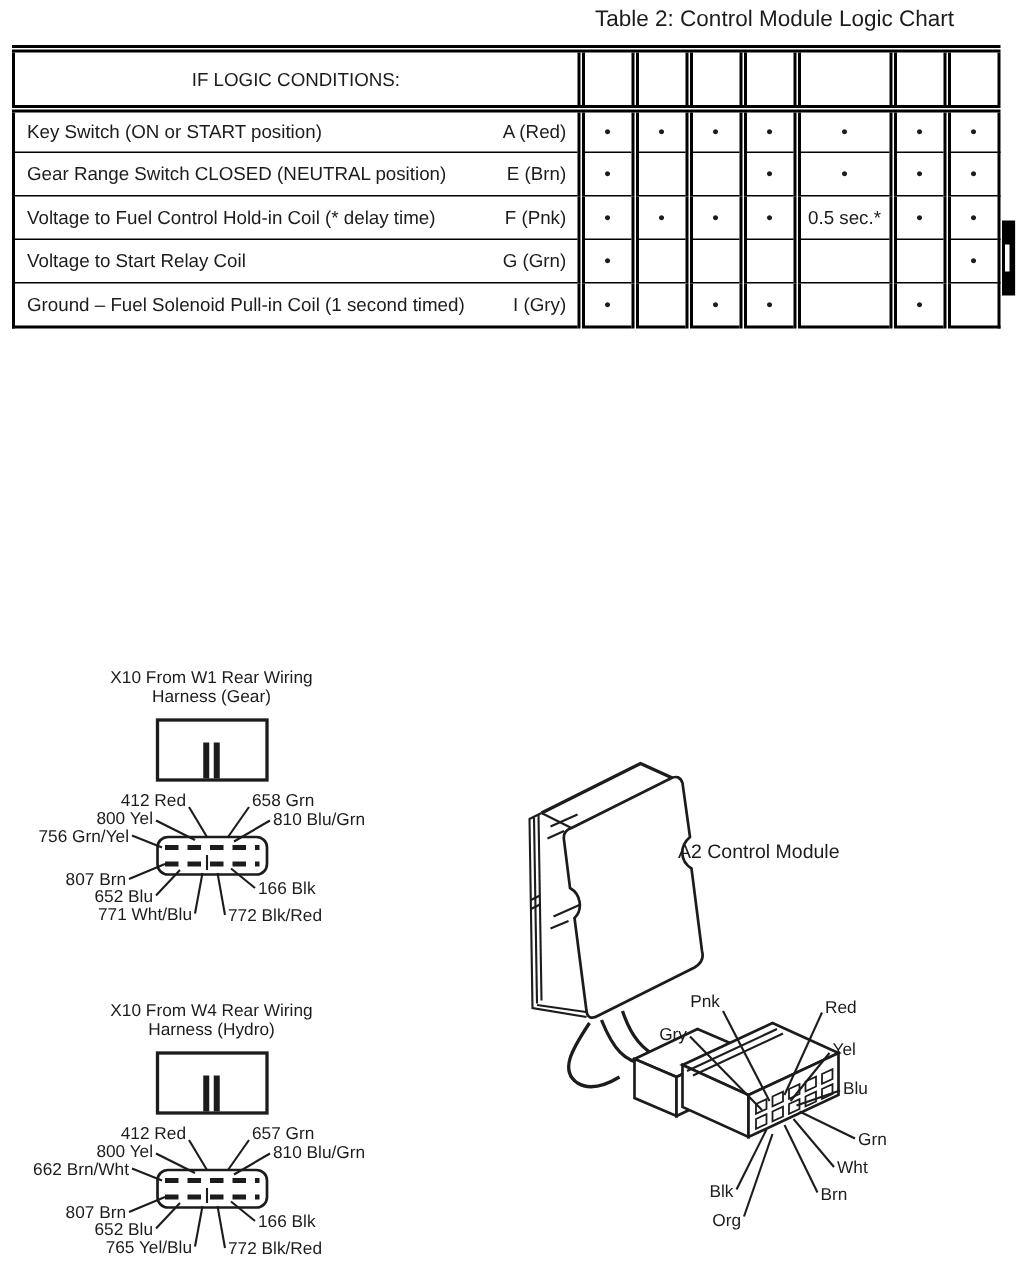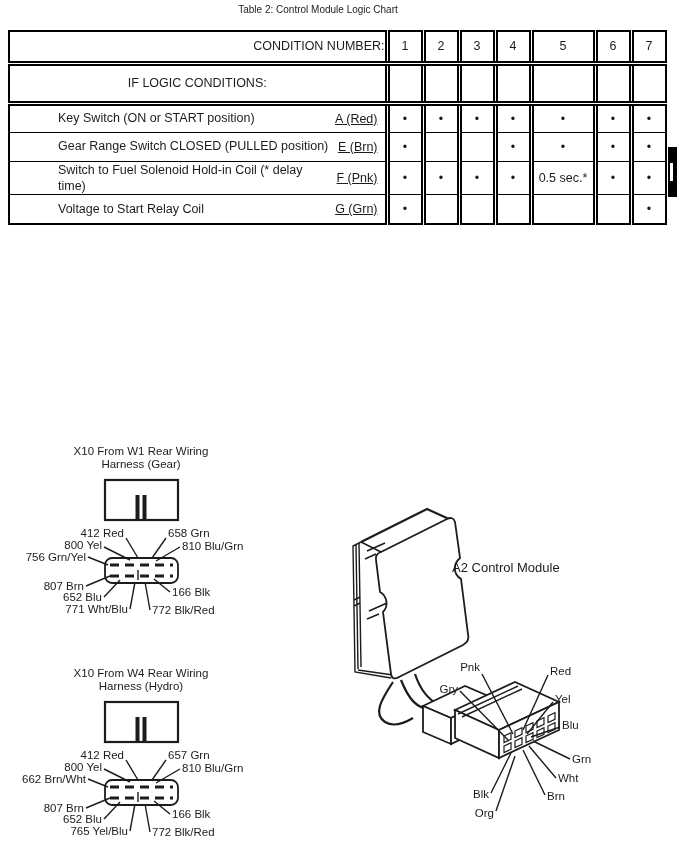--- a/index.html
+++ b/index.html
@@ -1,38 +1,38 @@
 <!DOCTYPE html>
 <html><head>
 <meta charset="utf-8">
 <style>
   html,body{margin:0;padding:0;background:#fff;}
   #page{position:relative;width:677px;height:845px;background:#fff;overflow:hidden;
         font-family:"Liberation Sans",sans-serif;color:#111;}
   
-  #doc-title{position:absolute;left:0;top:4px;width:636px;text-align:center;
-             font-size:10px;color:#1c1c1c;}
+  #doc-title{position:absolute;left:0;top:4px;width:636px;text-align:right;
+             font-size:15px;color:#1c1c1c;}
   
   #logic-table{position:absolute;left:8px;top:30px;border-collapse:collapse;
                table-layout:fixed;border:2.5px solid #000;}
   #logic-table td{border:1px solid #000;padding:0;font-size:12.5px;color:#1c1c1c;
                   overflow:hidden;}
   #logic-table td.num{border-left:5px double #000;text-align:center;width:31px;}
   #logic-table col.c1{width:33px}#logic-table col.c5{width:64px}
   #logic-table col.cdesc{width:378px}
   #logic-table tr.hdr{height:32px}
   #logic-table tr.hdr td{border-bottom:5px double #000;}
   #logic-table tr.sect{height:40px}
   #logic-table tr.sect td{border-top:5px double #000;border-bottom:5px double #000;}
   #logic-table tr.data{height:29px}
   #logic-table tr.tall{height:54px}
   td.desc .cellflex{display:flex;align-items:center;justify-content:space-between;
                     padding:0 7px 0 8px;}
-  td.desc .lbl{white-space:pre-line;line-height:1.3;text-align:left;margin-left:40px;}
-  td.desc .code{white-space:nowrap;padding-left:6px;text-decoration:underline;}
+  td.desc .lbl{white-space:pre-line;line-height:1.3;text-align:left;}
+  td.desc .code{white-space:nowrap;padding-left:6px;}
   td.desc.center{text-align:center;}
   td.desc.right{text-align:right;padding-right:10px;}
   .dotcell{font-size:13px;}
   .secval{font-size:12px;}
   
   #page-tab{position:absolute;left:668px;top:147px;width:9px;height:50px;background:#000;}
   #page-tab .notch{position:absolute;left:2px;top:16px;width:3px;height:18px;background:#fff;}
   
   svg{position:absolute;}
   svg text{font-family:"Liberation Sans",sans-serif;font-size:11.5px;fill:#1c1c1c;}
@@ -54,30 +54,20 @@
       <col class="cdesc">
         <col class="c1">
         <col>
         <col>
         <col>
         <col class="c5">
         <col>
         <col>
     </colgroup>
     <tbody>
-      <tr class="hdr">
-        <td class="desc right">CONDITION NUMBER:</td>
-        <td class="num">1</td>
-        <td class="num">2</td>
-        <td class="num">3</td>
-        <td class="num">4</td>
-        <td class="num">5</td>
-        <td class="num">6</td>
-        <td class="num">7</td>
-      </tr>
       <tr class="sect">
         <td class="desc center">IF LOGIC CONDITIONS:</td>
         <td class="num"></td>
           <td class="num"></td>
           <td class="num"></td>
           <td class="num"></td>
           <td class="num"></td>
           <td class="num"></td>
           <td class="num"></td>
       </tr>
@@ -92,36 +82,36 @@
         <td class="num dotcell">•</td>
         <td class="num dotcell">•</td>
         <td class="num dotcell">•</td>
         <td class="num dotcell">•</td>
         <td class="num dotcell">•</td>
         <td class="num dotcell">•</td>
       </tr>
       <tr class="data">
         <td class="desc">
             <div class="cellflex">
-              <span class="lbl">Gear Range Switch CLOSED (PULLED position)</span>
+              <span class="lbl">Gear Range Switch CLOSED (NEUTRAL position)</span>
               <span class="code">E (Brn)</span>
             </div>
           </td>
         <td class="num dotcell">•</td>
         <td class="num dotcell"></td>
         <td class="num dotcell"></td>
         <td class="num dotcell">•</td>
         <td class="num dotcell">•</td>
         <td class="num dotcell">•</td>
         <td class="num dotcell">•</td>
       </tr>
       <tr class="data">
         <td class="desc">
             <div class="cellflex">
-              <span class="lbl">Switch to Fuel Solenoid Hold-in Coil (* delay time)</span>
+              <span class="lbl">Voltage to Fuel Control Hold-in Coil (* delay time)</span>
               <span class="code">F (Pnk)</span>
             </div>
           </td>
         <td class="num dotcell">•</td>
         <td class="num dotcell">•</td>
         <td class="num dotcell">•</td>
         <td class="num dotcell">•</td>
         <td class="num secval">0.5 sec.*</td>
         <td class="num dotcell">•</td>
         <td class="num dotcell">•</td>
@@ -133,20 +123,35 @@
               <span class="code">G (Grn)</span>
             </div>
           </td>
         <td class="num dotcell">•</td>
         <td class="num dotcell"></td>
         <td class="num dotcell"></td>
         <td class="num dotcell"></td>
         <td class="num dotcell"></td>
         <td class="num dotcell"></td>
         <td class="num dotcell">•</td>
+      </tr>
+      <tr class="data">
+        <td class="desc">
+            <div class="cellflex">
+              <span class="lbl">Ground – Fuel Solenoid Pull-in Coil (1 second timed)</span>
+              <span class="code">I (Gry)</span>
+            </div>
+          </td>
+        <td class="num dotcell">•</td>
+        <td class="num dotcell"></td>
+        <td class="num dotcell">•</td>
+        <td class="num dotcell">•</td>
+        <td class="num dotcell"></td>
+        <td class="num dotcell">•</td>
+        <td class="num dotcell"></td>
       </tr>
     </tbody>
   </table>
 
   <div id="page-tab">
       <div class="notch"></div>
     </div>
 
   <svg style="left:0;top:440px" width="270" height="200" viewBox="0 0 270 200">
     <text x="141" y="15" text-anchor="middle">X10 From W1 Rear Wiring</text>

